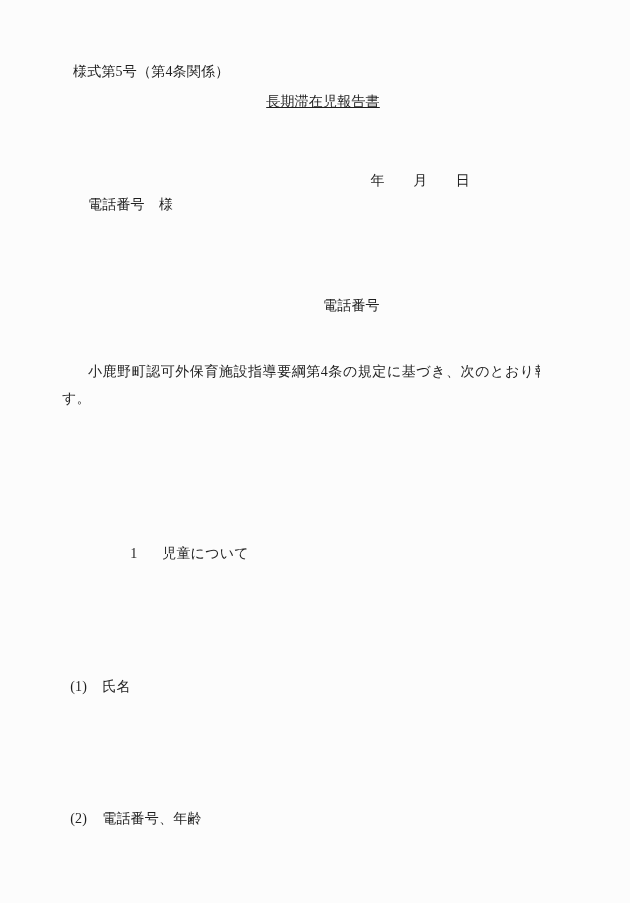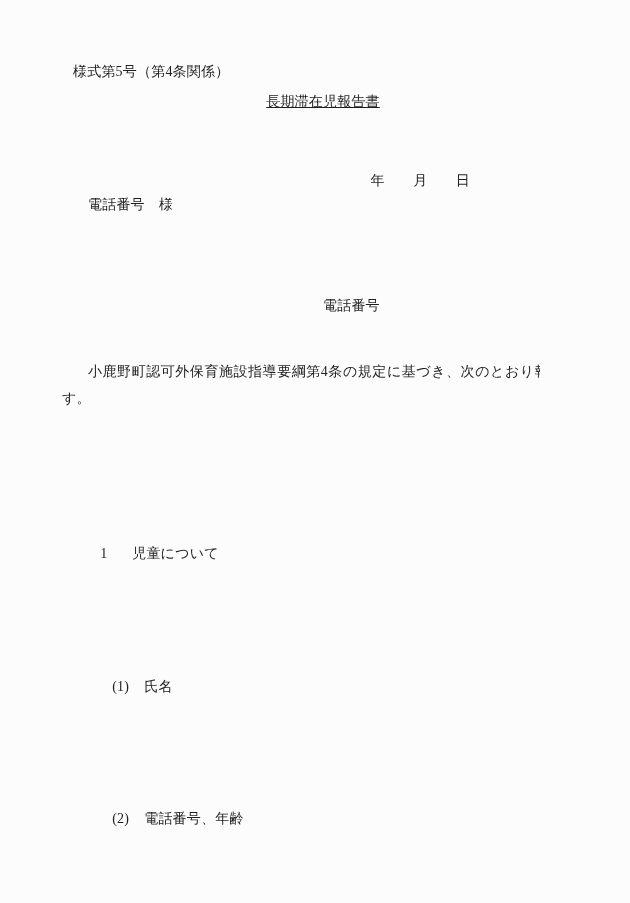--- a/index.html
+++ b/index.html
@@ -44,23 +44,23 @@
   .para-line1 { left: 88px; top: 363px; letter-spacing: 0.55px; }
   .para-line2 { left: 62px; top: 390px; }
 
   .outline {
     left: 0; top: 435px;
     width: 630px;
     line-height: 26.5px;
   }
   .o-row { white-space: pre; }
   .o-row .num { display: inline-block; }
-  .lvl1 { padding-left: 78px; }
+  .lvl1 { padding-left: 78px; margin-left: 30px; }
   .lvl1 .num { width: 32px; }
-  .lvl2 { padding-left: 90px; }
+  .lvl2 { padding-left: 48px; }
   .lvl2 .num { width: 32px; }
 </style>
 </head>
 <body>
 
 <div class="page">
 
   <div class="abs form-number">様式第5号（第4条関係）</div>
 
   <div class="abs doc-title">長期滞在児報告書</div>

